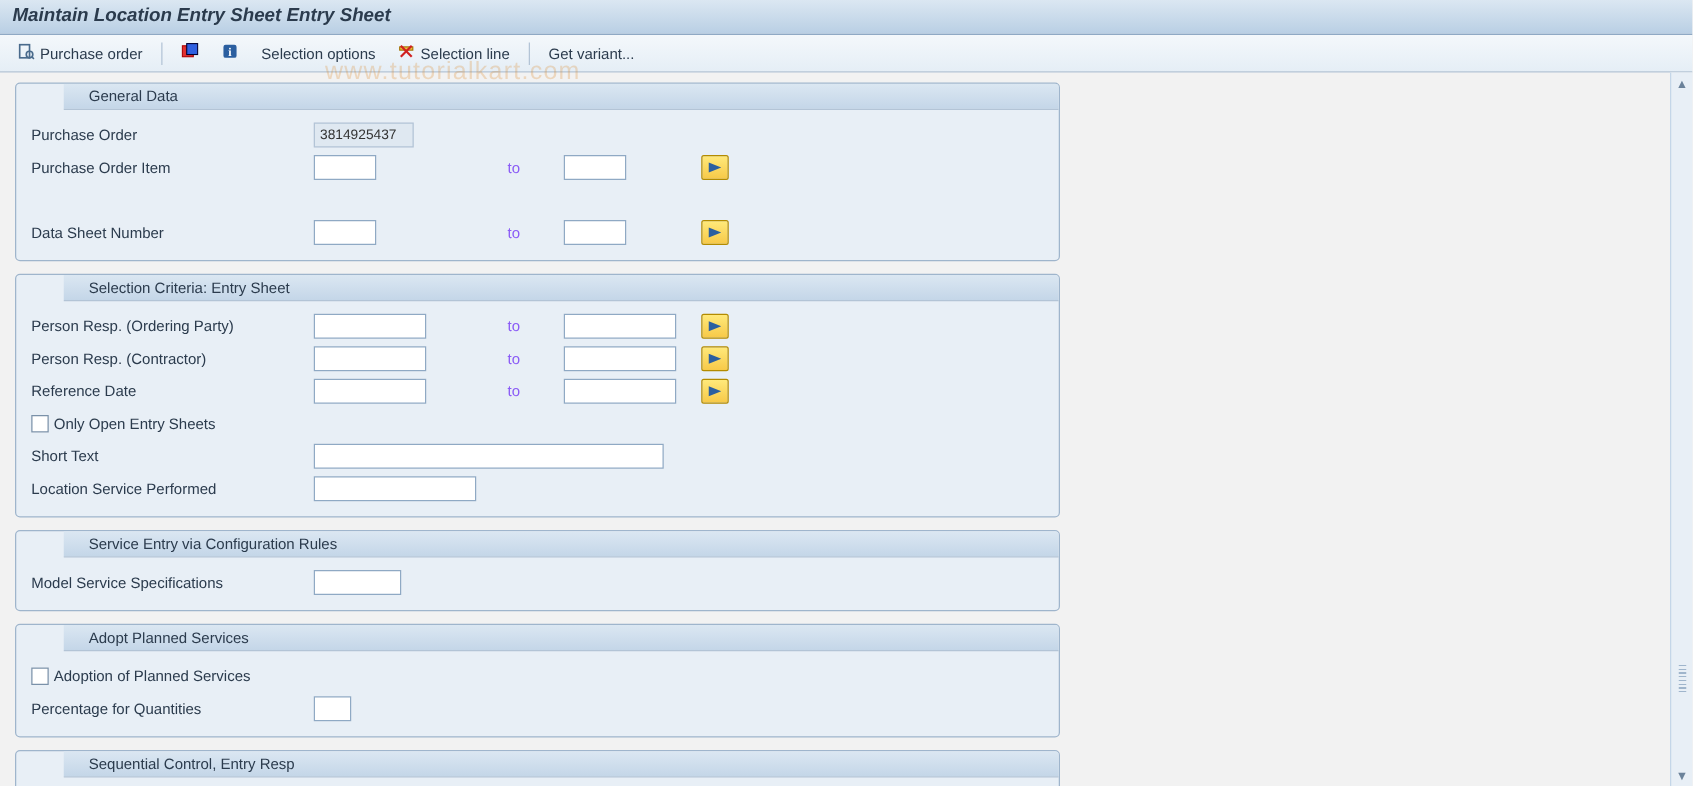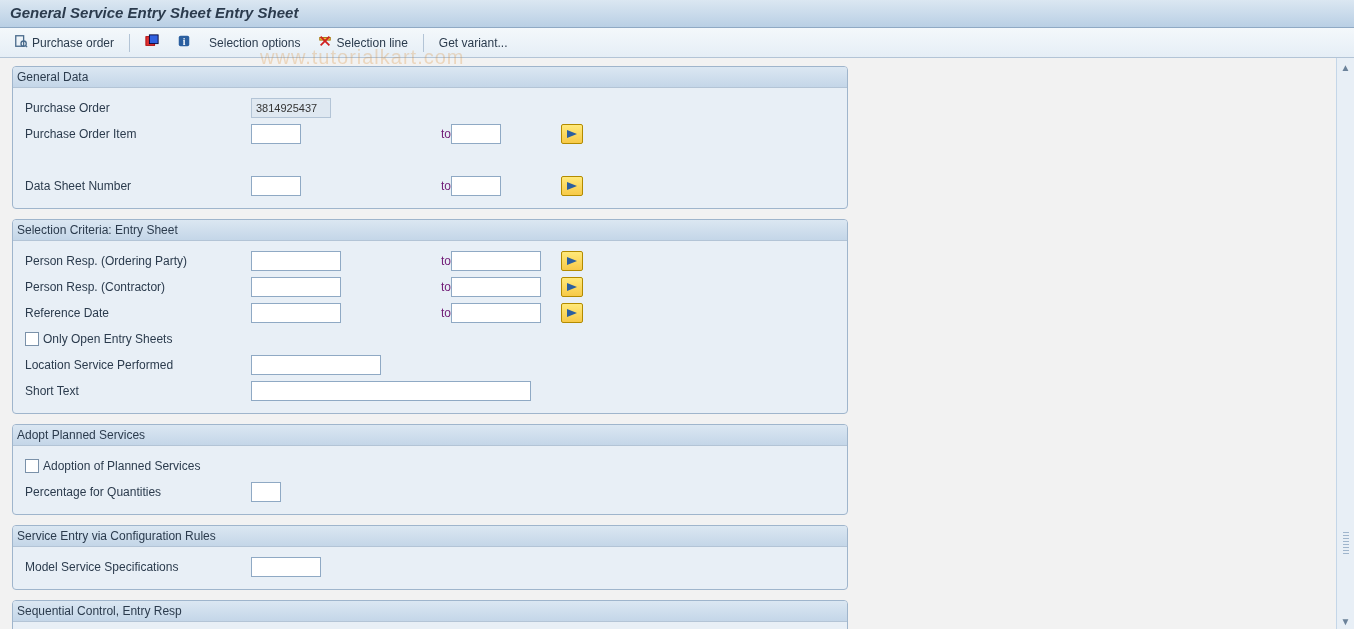--- a/index.html
+++ b/index.html
@@ -65,24 +65,25 @@
     }
     .group {
       border: 1px solid #9fb5cc;
       border-radius: 4px;
       margin-bottom: 10px;
       background: #e8eff6;
       overflow: hidden;
     }
     .group-head {
       background: linear-gradient(#dbe7f2, #c4d6e8);
-      padding: 3px 4px;
+      padding: 3px 20px;
       font-size: 12px;
       color: #2b3b4d;
       border-bottom: 1px solid #b3c4d6;
+      margin-left: 38px;
     }
     .group-body {
       padding: 6px 8px 8px;
     }
     .row {
       display: flex;
       align-items: center;
       min-height: 24px;
       margin: 2px 0;
     }
@@ -111,23 +112,23 @@
       background: #dfe8f1;
       height: 20px;
       line-height: 18px;
       padding: 0 4px;
       font-size: 11px;
       color: #333;
       min-width: 80px;
     }
     .to {
       width: 150px;
-      text-align: right;
+      text-align: center;
       padding-left: 70px;
-      color: #701a75;
+      color: #8b5cf6;
     }
     .range-btn {
       width: 22px;
       height: 20px;
       background: linear-gradient(#ffe97a, #f7c948);
       border: 1px solid #b38b00;
       border-radius: 2px;
       display: inline-flex;
       align-items: center;
       justify-content: center;
@@ -157,21 +158,21 @@
     .scroll-gutter .arr { color: #6b829a; font-size: 10px; cursor: pointer; }
     .scroll-gutter .grip {
       width: 6px; height: 24px;
       background: repeating-linear-gradient(#9fb5cc, #9fb5cc 1px, transparent 1px, transparent 3px);
       margin-bottom: 60px;
     }
   </style>
 </head>
 <body>
 
-<div class="title-bar">General Service Entry Sheet   Entry Sheet</div>
+<div class="title-bar">Maintain Location Entry Sheet   Entry Sheet</div>
 
 <div class="toolbar">
   <div class="tb-btn">
     <span>
       <svg class="icon-svg" viewBox="0 0 16 16">
           <rect x="2" y="2" width="9" height="12" fill="none" stroke="#4a6b8c" stroke-width="1.5"></rect>
           <circle cx="11" cy="11" r="3" fill="none" stroke="#4a6b8c" stroke-width="1.5"></circle>
           <line x1="13" y1="13" x2="15" y2="15" stroke="#4a6b8c" stroke-width="1.5"></line>
         </svg>
     </span>
@@ -287,52 +288,52 @@
               </svg>
           </span>
         </div>
         <div class="row">
           <span class="lbl check">
             <span class="chk"></span>
             <span>Only Open Entry Sheets</span>
           </span>
         </div>
         <div class="row">
+          <span class="lbl">Short Text</span>
+          <input type="text" class="field w280" style="">
+        </div>
+        <div class="row">
           <span class="lbl">Location Service Performed</span>
           <input type="text" class="field w130" style="">
         </div>
-        <div class="row">
-          <span class="lbl">Short Text</span>
-          <input type="text" class="field w280" style="">
+      </div>
+    </div>
+
+    <div class="group">
+      <div class="group-head">Service Entry via Configuration Rules</div>
+      <div class="group-body">
+        <div class="row">
+          <span class="lbl">Model Service Specifications</span>
+          <input type="text" class="field w70" style="">
         </div>
       </div>
     </div>
 
     <div class="group">
       <div class="group-head">Adopt Planned Services</div>
       <div class="group-body">
         <div class="row">
           <span class="lbl check">
             <span class="chk"></span>
             <span>Adoption of Planned Services</span>
           </span>
         </div>
         <div class="row">
           <span class="lbl">Percentage for Quantities</span>
           <input type="text" class="field w30" style="">
-        </div>
-      </div>
-    </div>
-
-    <div class="group">
-      <div class="group-head">Service Entry via Configuration Rules</div>
-      <div class="group-body">
-        <div class="row">
-          <span class="lbl">Model Service Specifications</span>
-          <input type="text" class="field w70" style="">
         </div>
       </div>
     </div>
 
     <div class="group" style="margin-bottom:0">
       <div class="group-head">Sequential Control, Entry Resp</div>
       <div class="group-body">
         <div class="radio-row">
           
           

